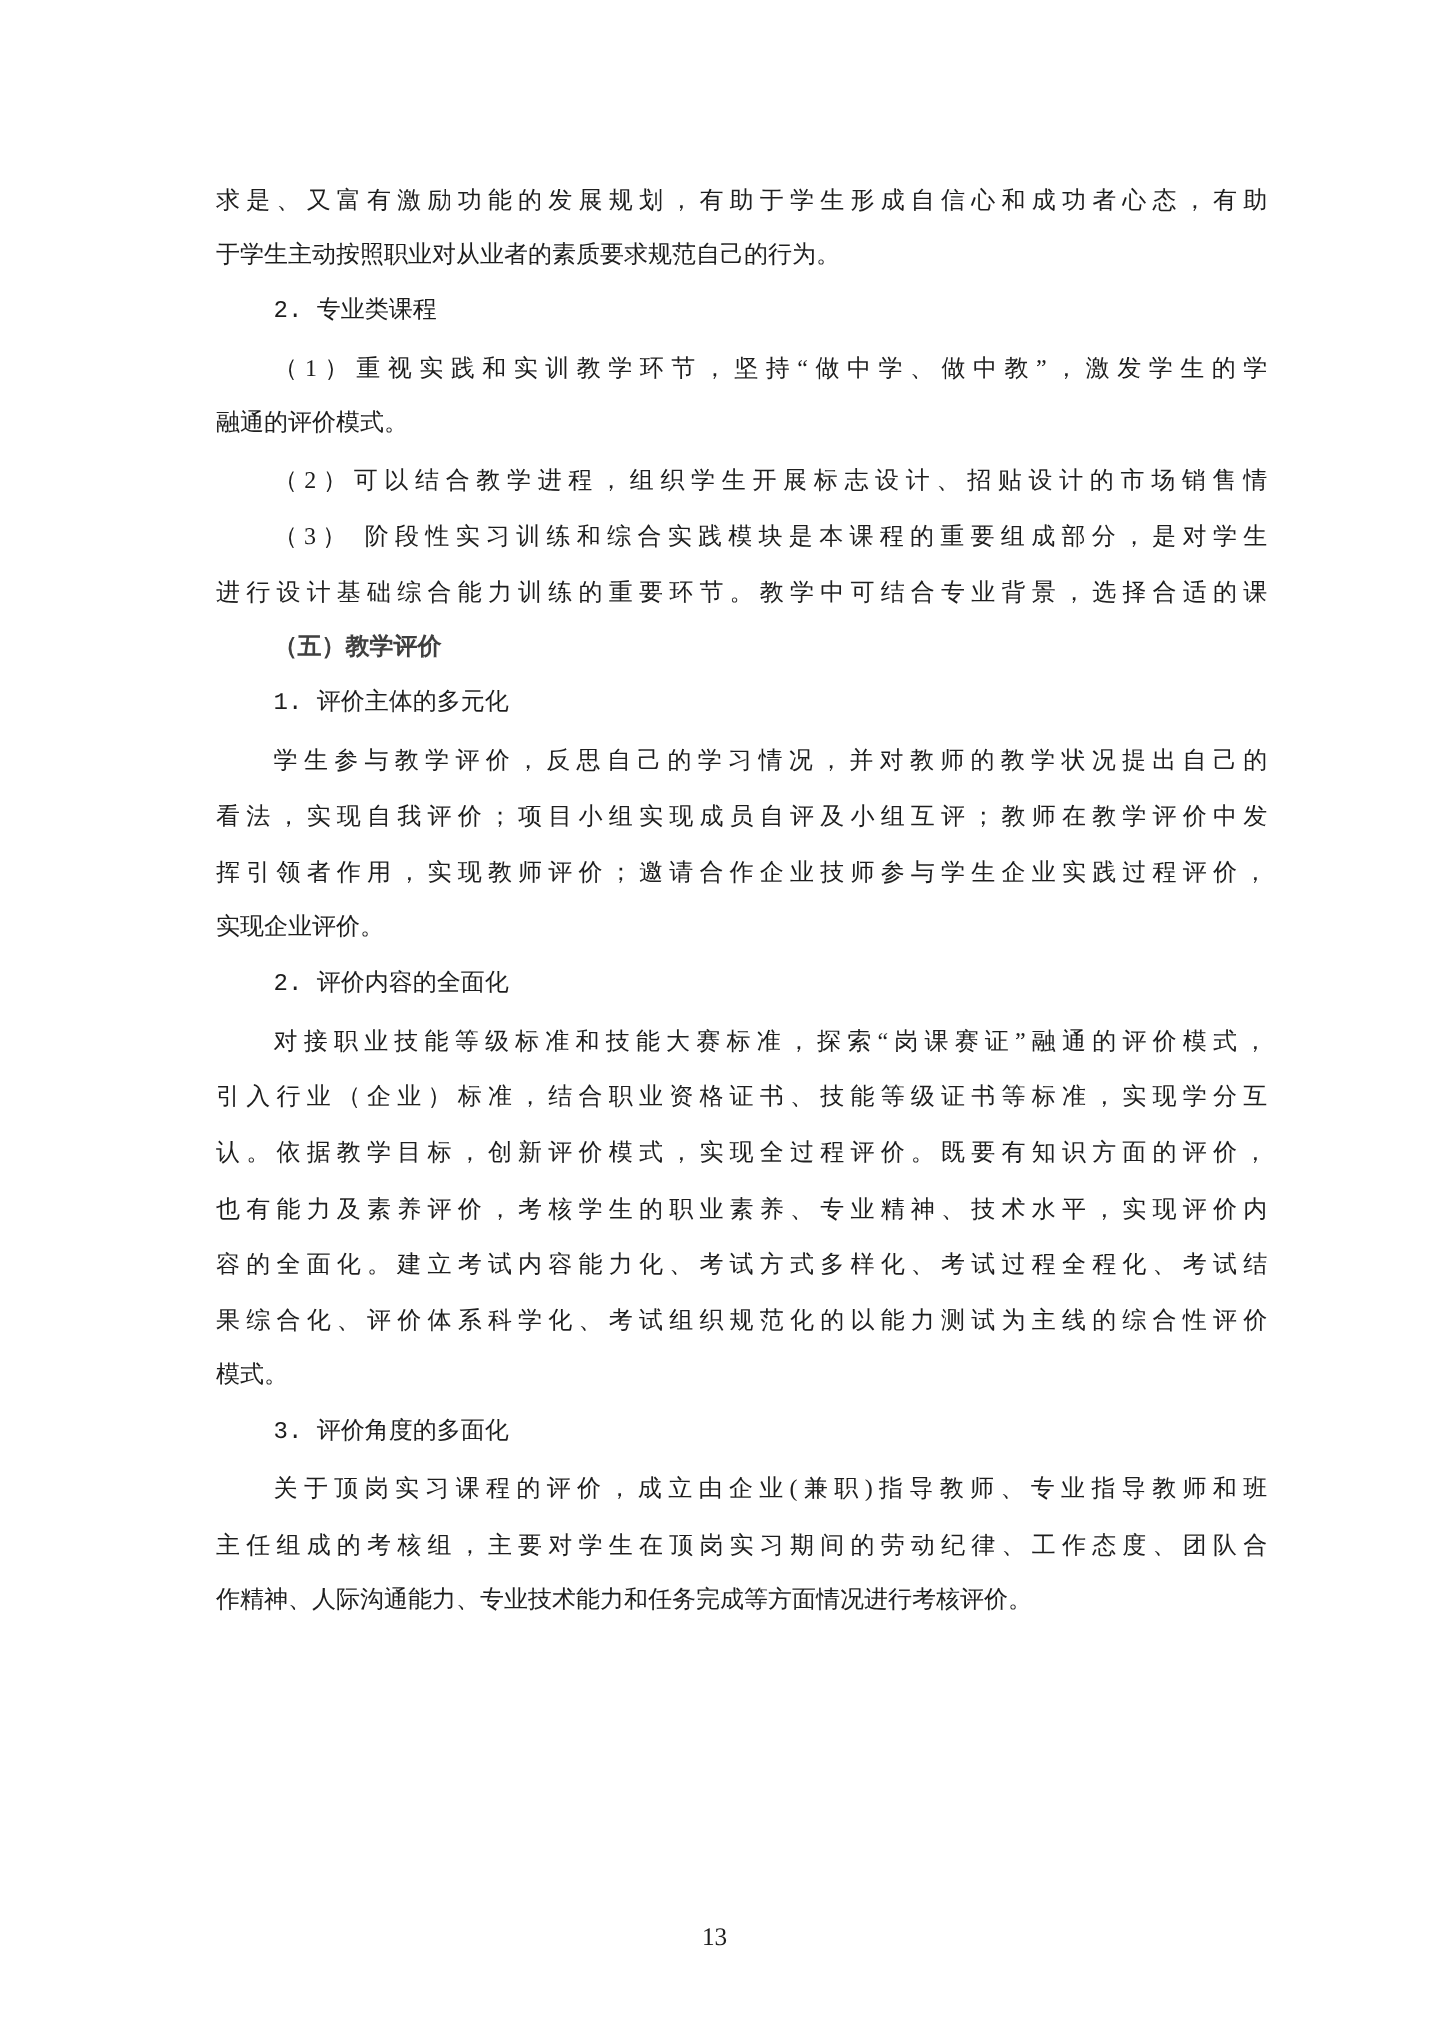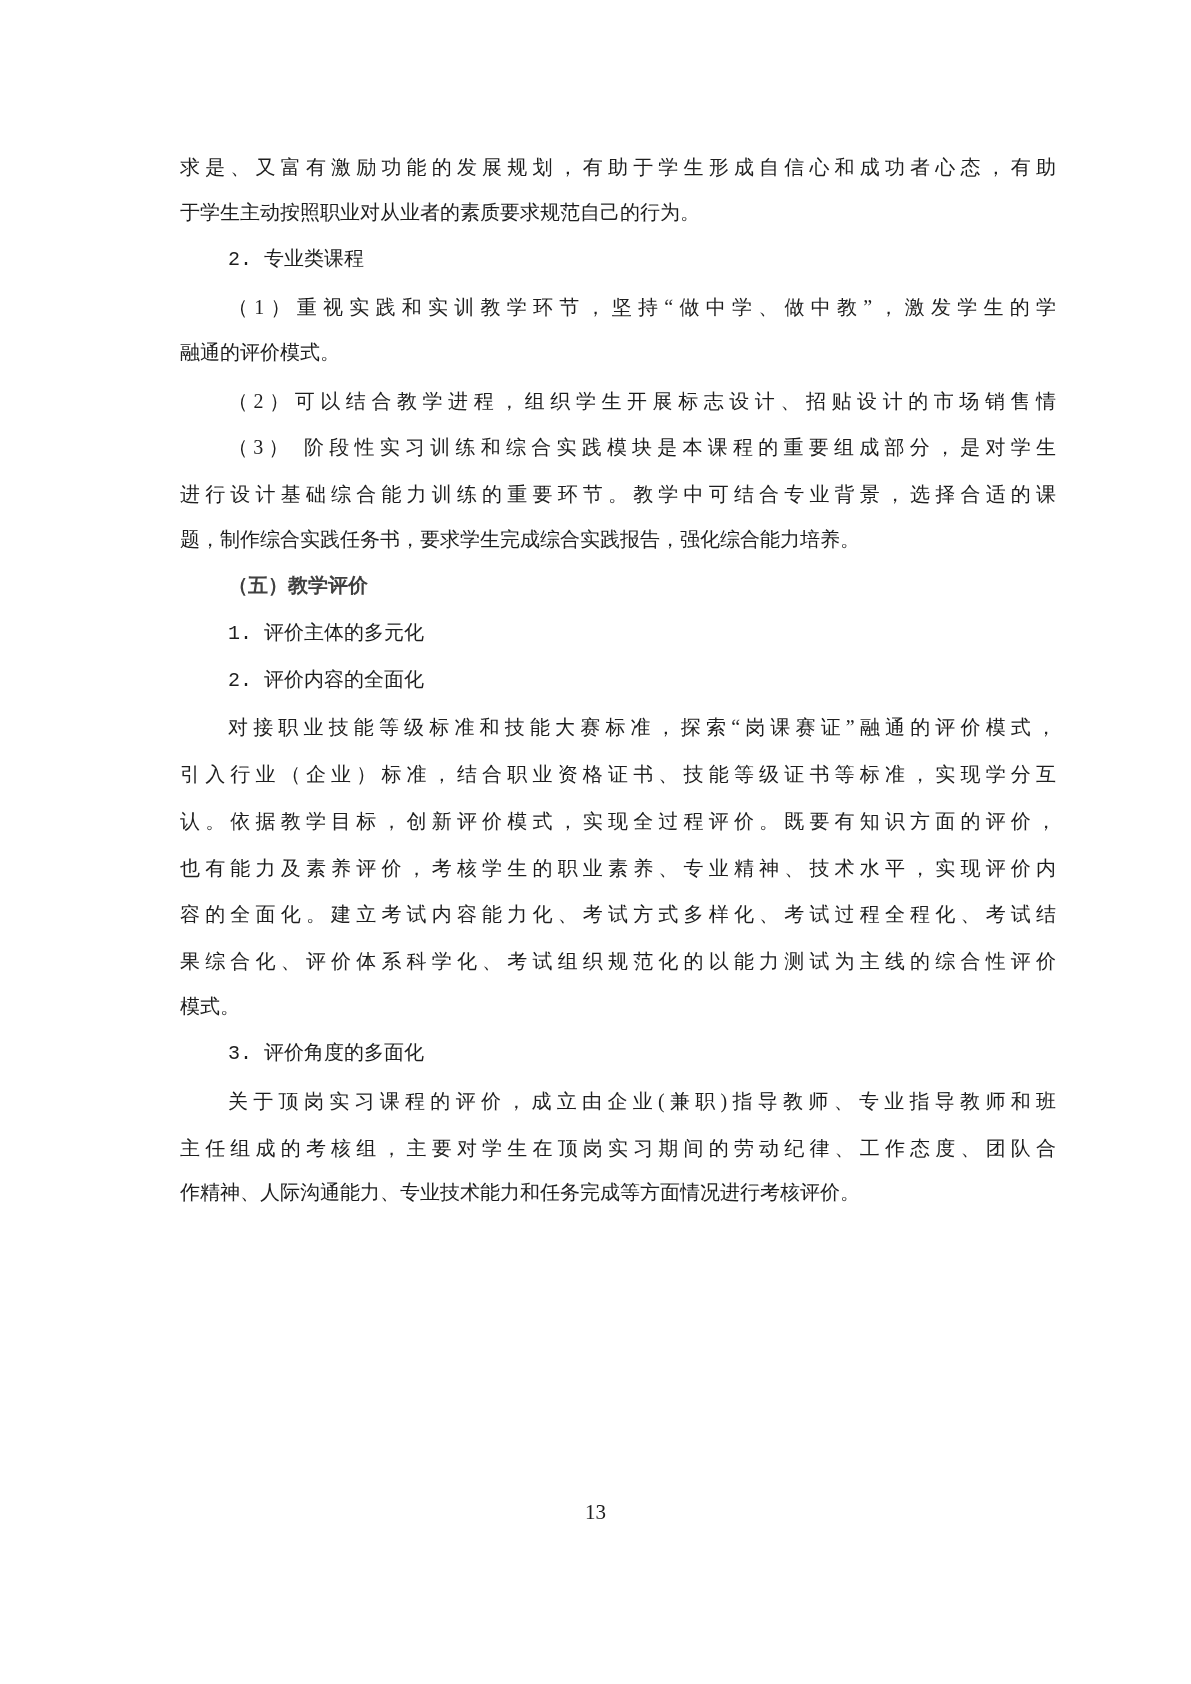--- a/index.html
+++ b/index.html
@@ -43,21 +43,21 @@
     text-indent: 48px;
   }
   .para.heading .line {
     font-weight: bold;
     color: #404040;
   }
   .page-footer {
     position: absolute;
     left: 0;
     right: 0;
-    top: 1500px;
+    top: 1602px;
     text-align: center;
   }
   .page-number {
     font-size: 21px;
     line-height: 24px;
     color: #1e1e1e;
   }
 </style>
 </head>
 <body>
@@ -74,27 +74,32 @@
       <p class="para">
         <span class="line full indent">（1）重视实践和实训教学环节，坚持“做中学、做中教”，激发学生的学</span>
         <span class="line last">融通的评价模式。</span>
       </p>
       <p class="para">
         <span class="line full indent">（2）可以结合教学进程，组织学生开展标志设计、招贴设计的市场销售情</span>
       </p>
       <p class="para">
         <span class="line full indent">（3） 阶段性实习训练和综合实践模块是本课程的重要组成部分，是对学生</span>
         <span class="line full">进行设计基础综合能力训练的重要环节。教学中可结合专业背景，选择合适的课</span>
-        <span class="line last">题，制作综合实践任务书，要求学生完成综合实践报告，强化综合能力培养。</span>
       </p>
       <p class="para heading">
         <span class="line last indent">（五）教学评价</span>
       </p>
       <p class="para">
         <span class="line last indent">1. 评价主体的多元化</span>
+      </p>
+      <p class="para">
+        <span class="line full indent">学生参与教学评价，反思自己的学习情况，并对教师的教学状况提出自己的</span>
+        <span class="line full">看法，实现自我评价；项目小组实现成员自评及小组互评；教师在教学评价中发</span>
+        <span class="line full">挥引领者作用，实现教师评价；邀请合作企业技师参与学生企业实践过程评价，</span>
+        <span class="line last">实现企业评价。</span>
       </p>
       <p class="para">
         <span class="line last indent">2. 评价内容的全面化</span>
       </p>
       <p class="para">
         <span class="line full indent">对接职业技能等级标准和技能大赛标准，探索“岗课赛证”融通的评价模式，</span>
         <span class="line full">引入行业（企业）标准，结合职业资格证书、技能等级证书等标准，实现学分互</span>
         <span class="line full">认。依据教学目标，创新评价模式，实现全过程评价。既要有知识方面的评价，</span>
         <span class="line full">也有能力及素养评价，考核学生的职业素养、专业精神、技术水平，实现评价内</span>
         <span class="line full">容的全面化。建立考试内容能力化、考试方式多样化、考试过程全程化、考试结</span>

